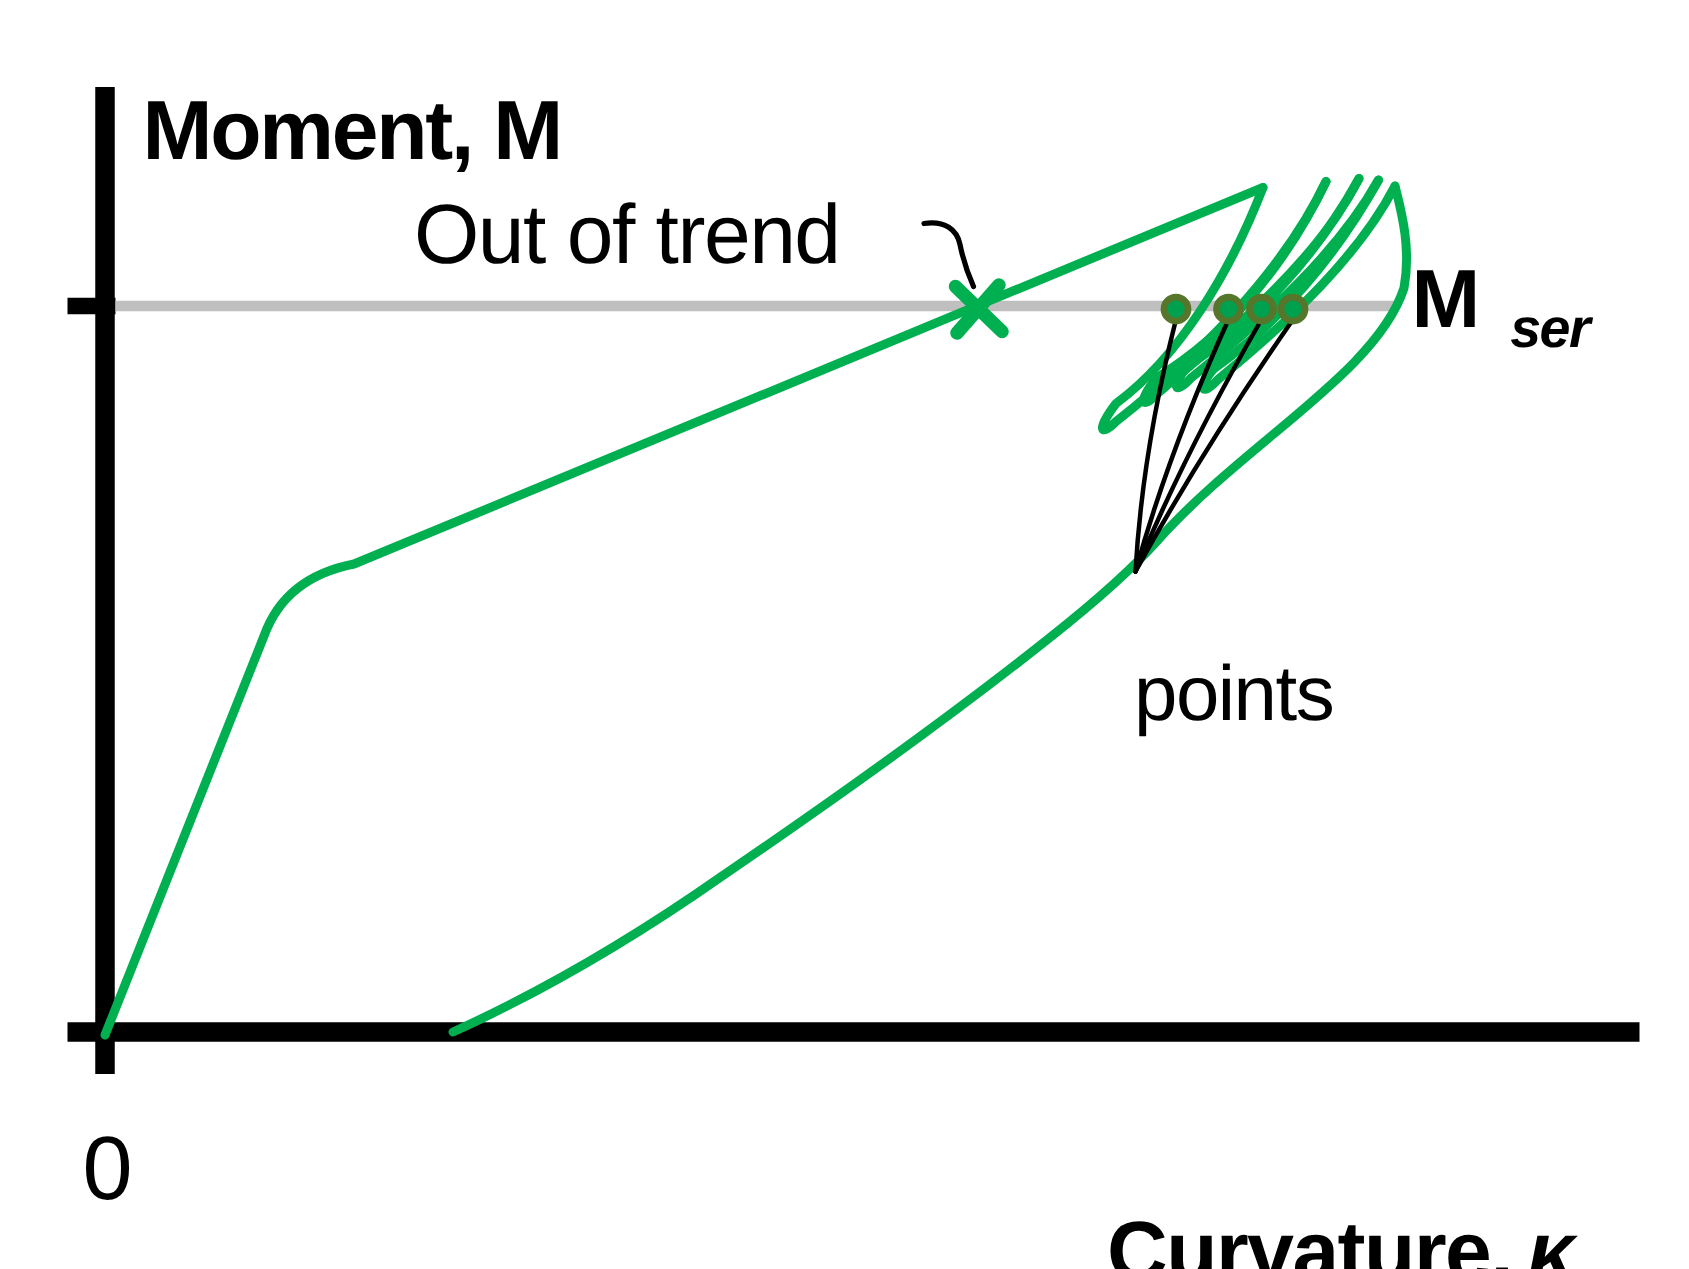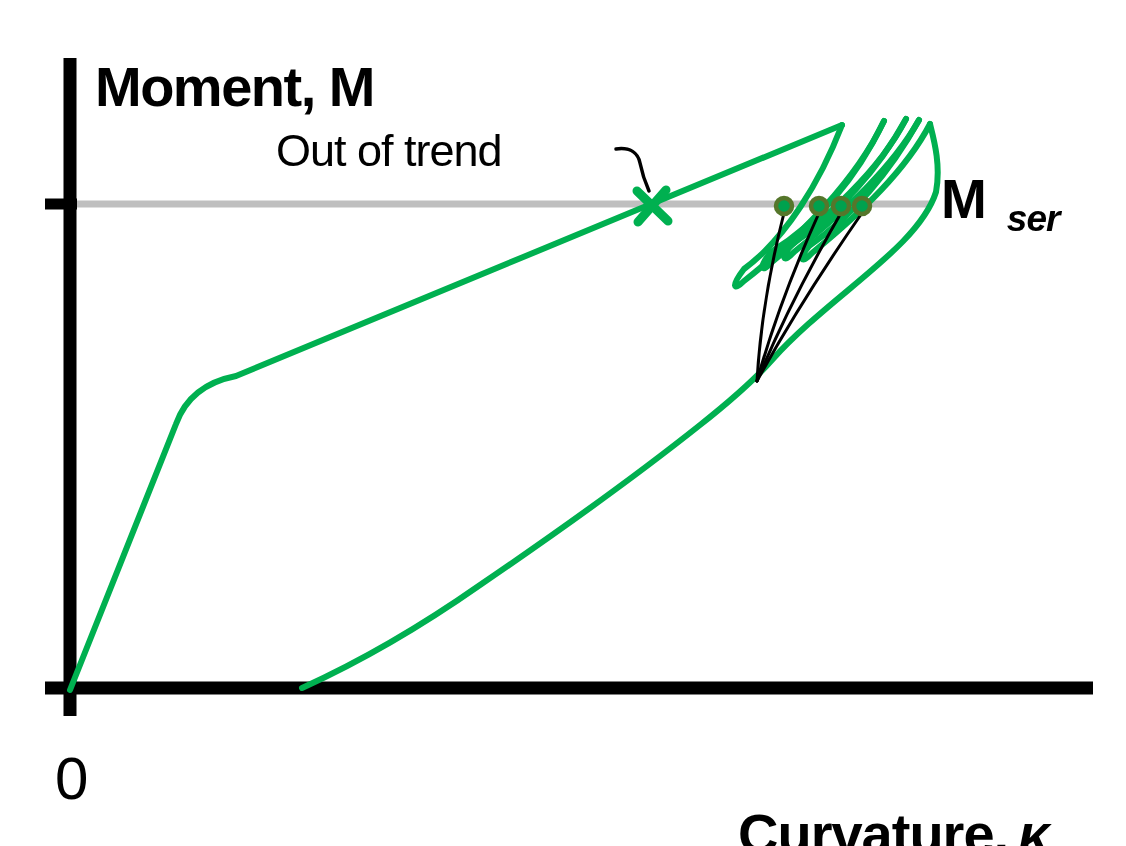--- a/index.html
+++ b/index.html
@@ -7,21 +7,21 @@
     position: relative;
     width: 1126px;
     height: 846px;
     background: #ffffff;
     font-family: "Liberation Sans", "DejaVu Sans", sans-serif;
     overflow: hidden;
   }
   .canvas svg { position: absolute; left: 0; top: 0; }
   .lbl { position: absolute; color: #000; white-space: nowrap; line-height: 1.05; }
   .lbl-moment   { left: 95px;  top: 58px;  font-size: 56px; font-weight: bold; letter-spacing: -1.5px; }
-  .lbl-oot      { left: 276px; top: 127px; font-size: 45px; letter-spacing: -1px; text-align: center; }
+  .lbl-oot      { left: 276px; top: 127px; font-size: 56px; letter-spacing: -1px; text-align: center; }
   .lbl-mser     { left: 941px; top: 171px; font-size: 55px; font-weight: bold; }
   .mser-sub     { display: inline-block; font-size: 37px; font-style: italic; font-weight: bold; transform: translateY(13px); letter-spacing: -1px; margin-left: 20px; }
   .lbl-regr     { left: 756px; top: 378px; font-size: 52px; letter-spacing: -1px; line-height: 57px; white-space: normal; width: 340px; }
   .lbl-zero     { left: 55px;  top: 747px; font-size: 60px; }
   .lbl-curv     { left: 738px; top: 782px; font-size: 56px; font-weight: bold; letter-spacing: -1px; margin-top: 23px; }
   .kappa        { font-style: italic; font-weight: bold; margin-left: 10px; }
 </style>
 </head>
 <body>
 
@@ -71,20 +71,21 @@
   <div class="lbl lbl-moment">Moment, M</div>
 
   <div class="lbl lbl-oot">Out of trend</div>
 
   <div class="lbl lbl-mser">
     <span>M</span><span class="mser-sub">ser</span>
   </div>
 
   <div class="lbl lbl-regr">
     <br>
+    <span>points</span>
   </div>
 
   <div class="lbl lbl-zero">0</div>
 
   <div class="lbl lbl-curv">
     <span>Curvature,</span><span class="kappa">κ</span>
   </div>
 
 </div>
 

